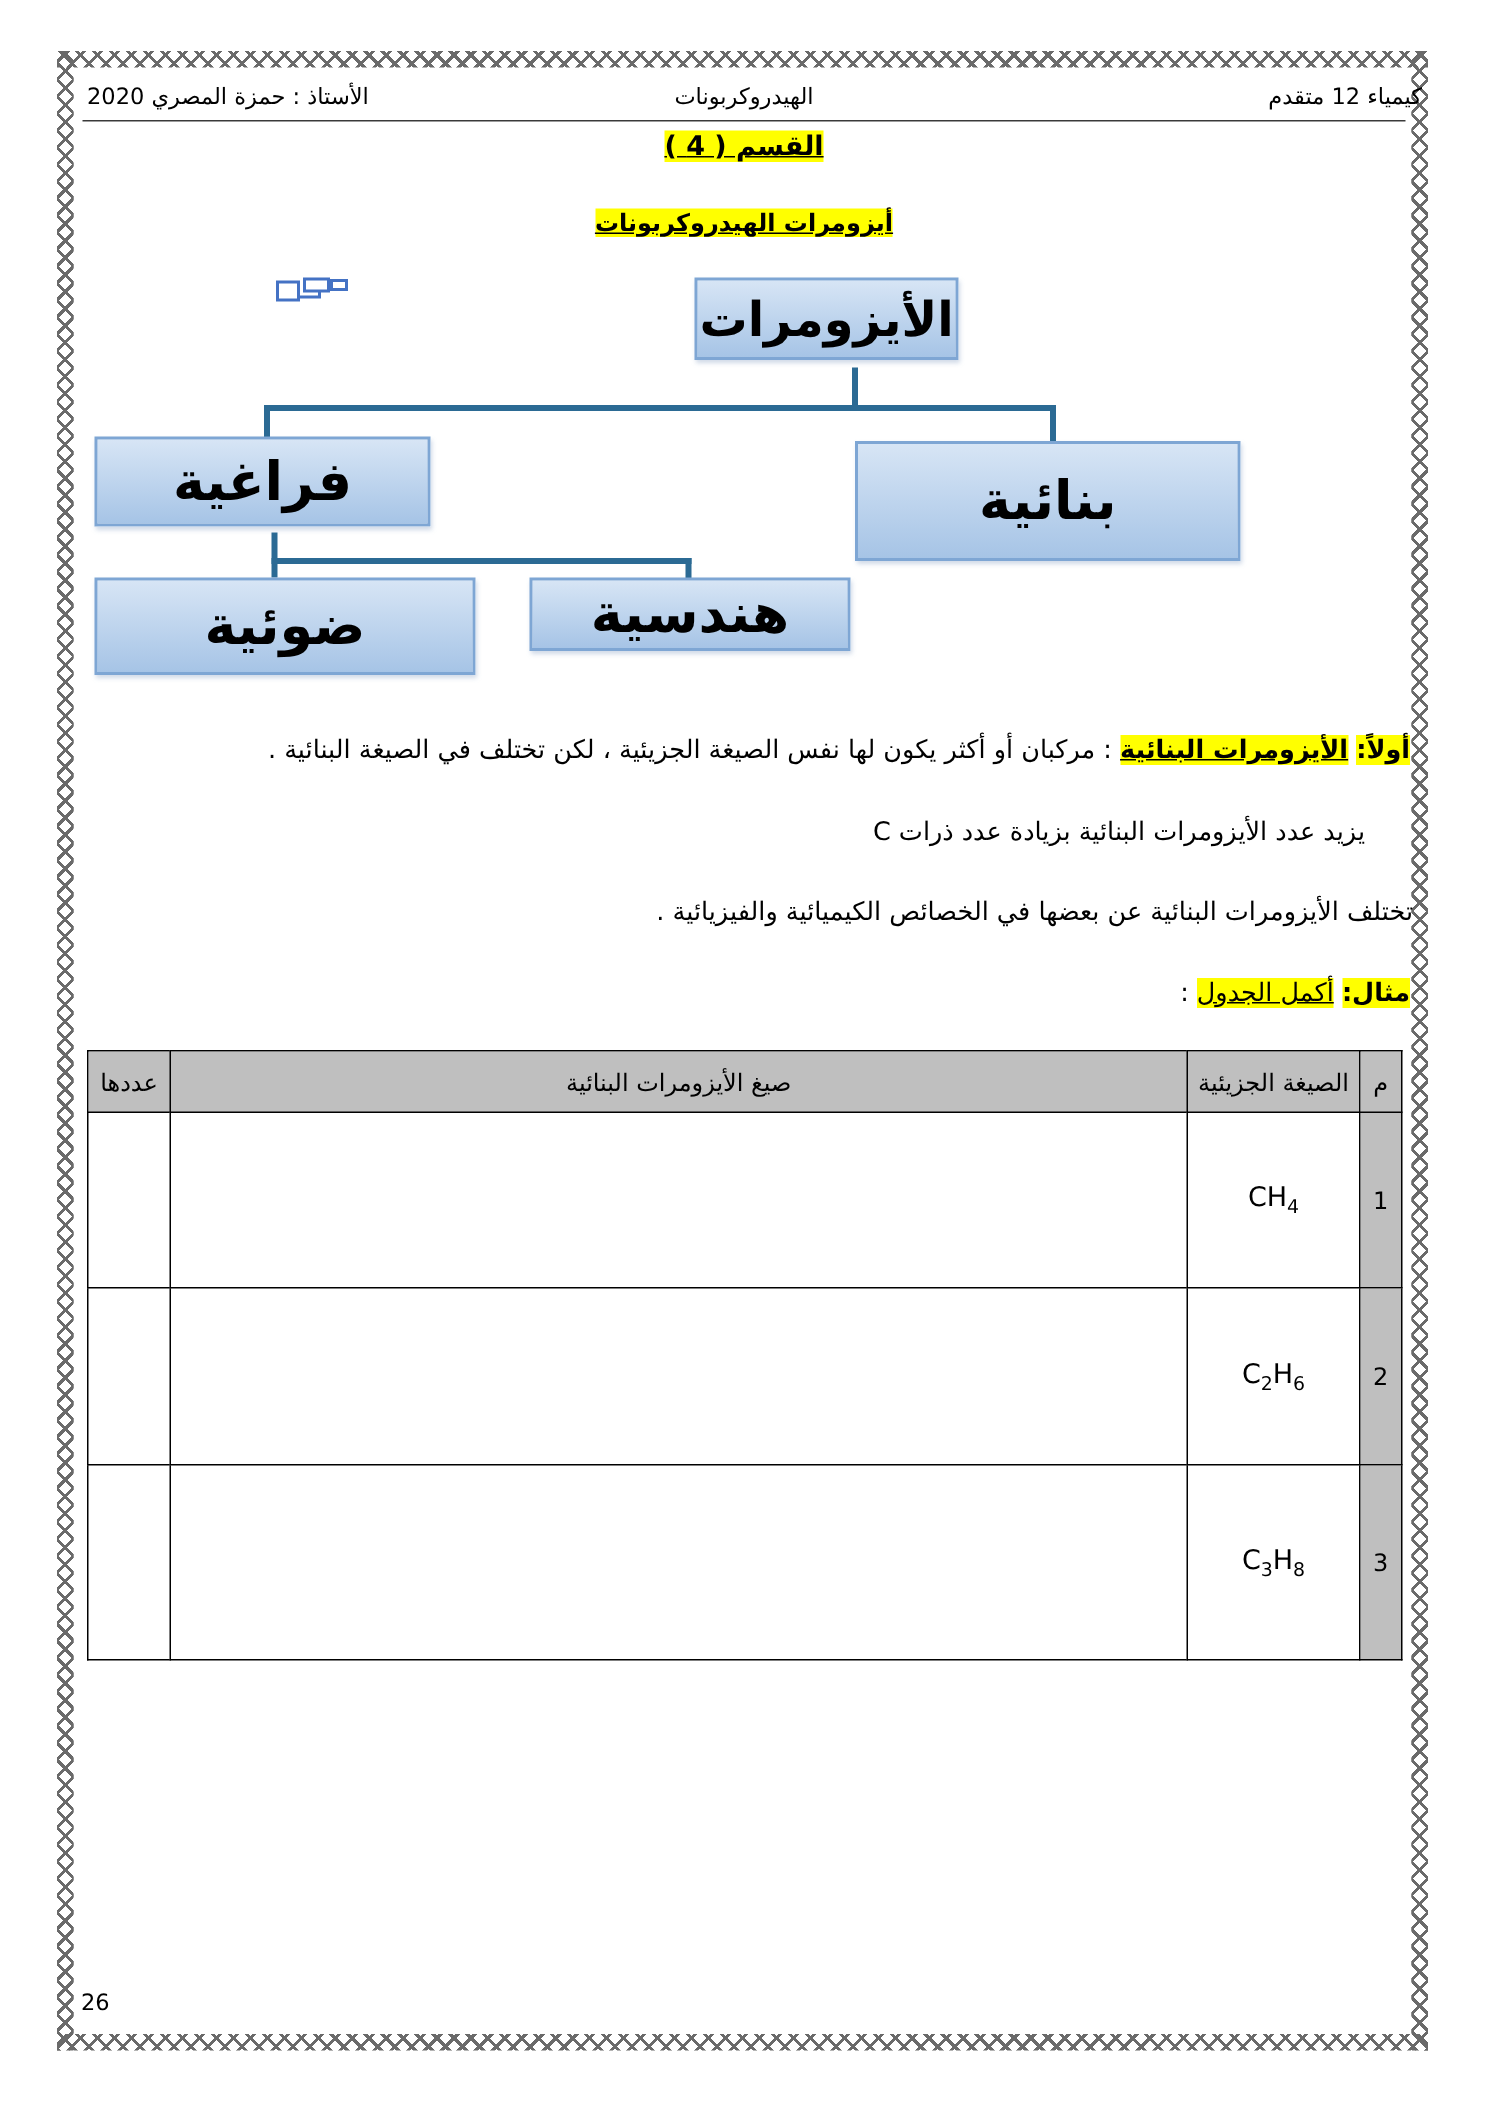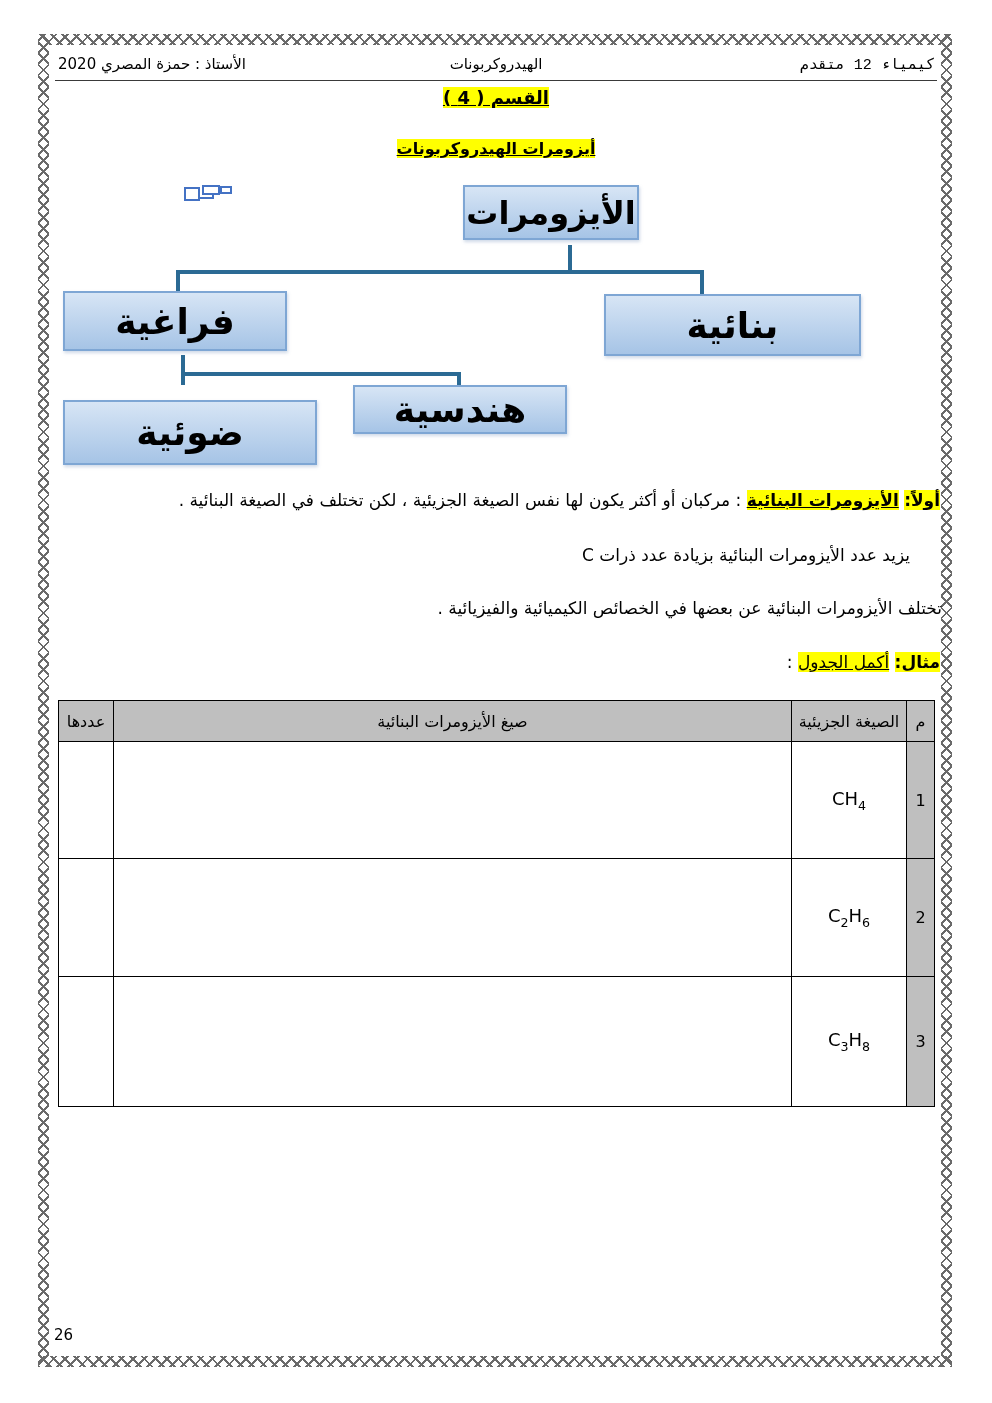--- a/index.html
+++ b/index.html
@@ -67,21 +67,21 @@
 </head>
 <body>
 
 <div class="page">
 
   <div class="bstrip h b-top"></div>
   <div class="bstrip h b-bottom"></div>
   <div class="bstrip v b-left"></div>
   <div class="bstrip v b-right"></div>
 
-  <div class="hdr-text" style="right:57px;font-family:Liberation Mono, monospace;">كيمياء 12 متقدم</div>
+  <div class="hdr-text" style="right:44px;">كيمياء 12 متقدم</div>
   <div class="hdr-text hdr-center">الهيدروكربونات</div>
   <div class="hdr-text" style="left:58px;">الأستاذ : حمزة المصري 2020</div>
   <div class="hdr-line"></div>
 
   <div class="center-title section-title"><span class="hl u">القسم ( 4 )</span></div>
   <div class="center-title sub-title"><span class="hl u">أيزومرات الهيدروكربونات</span></div>
 
   <span class="clip-icon">
     <svg width="52" height="24" viewBox="0 0 52 24">
       <rect x="2" y="4" width="14" height="12" fill="none" stroke="#4472c4" stroke-width="2"></rect>
@@ -93,23 +93,23 @@
 
   <div class="conn" style="left:568px; top:245px; width:4px; height:28px;"></div>
   <div class="conn" style="left:176px; top:270px; width:528px; height:4px;"></div>
   <div class="conn" style="left:176px; top:270px; width:4px; height:22px;"></div>
   <div class="conn" style="left:700px; top:270px; width:4px; height:25px;"></div>
   <div class="conn" style="left:181px; top:355px; width:4px; height:30px;"></div>
   <div class="conn" style="left:181px; top:372px; width:280px; height:4px;"></div>
   <div class="conn" style="left:457px; top:372px; width:4px; height:14px;"></div>
 
   <div class="dbox" style="left:463px; top:185px; width:176px; height:55px; font-size:32px;">الأيزومرات</div>
-  <div class="dbox" style="left:604px; top:294px; width:257px; height:62px;">بنائية</div>
+  <div class="dbox" style="left:570px; top:294px; width:257px; height:80px;">بنائية</div>
   <div class="dbox" style="left:63px; top:291px; width:224px; height:60px;">فراغية</div>
-  <div class="dbox" style="left:63px; top:400px; width:254px; height:65px;">ضوئية</div>
+  <div class="dbox" style="left:63px; top:385px; width:254px; height:65px;">ضوئية</div>
   <div class="dbox" style="left:353px; top:385px; width:214px; height:49px;">هندسية</div>
 
   <div class="para" style="right:52px; top:490px;">
     <span class="hl bold">أولاً:</span>
     <span> </span>
     <span class="hl bold u">الأيزومرات البنائية</span><span> : مركبان أو أكثر يكون لها نفس الصيغة الجزيئية ، لكن تختلف في الصيغة البنائية .</span>
   </div>
 
   <div class="para" style="right:50px; top:598px;">تختلف الأيزومرات البنائية عن بعضها في الخصائص الكيميائية والفيزيائية .</div>
 

